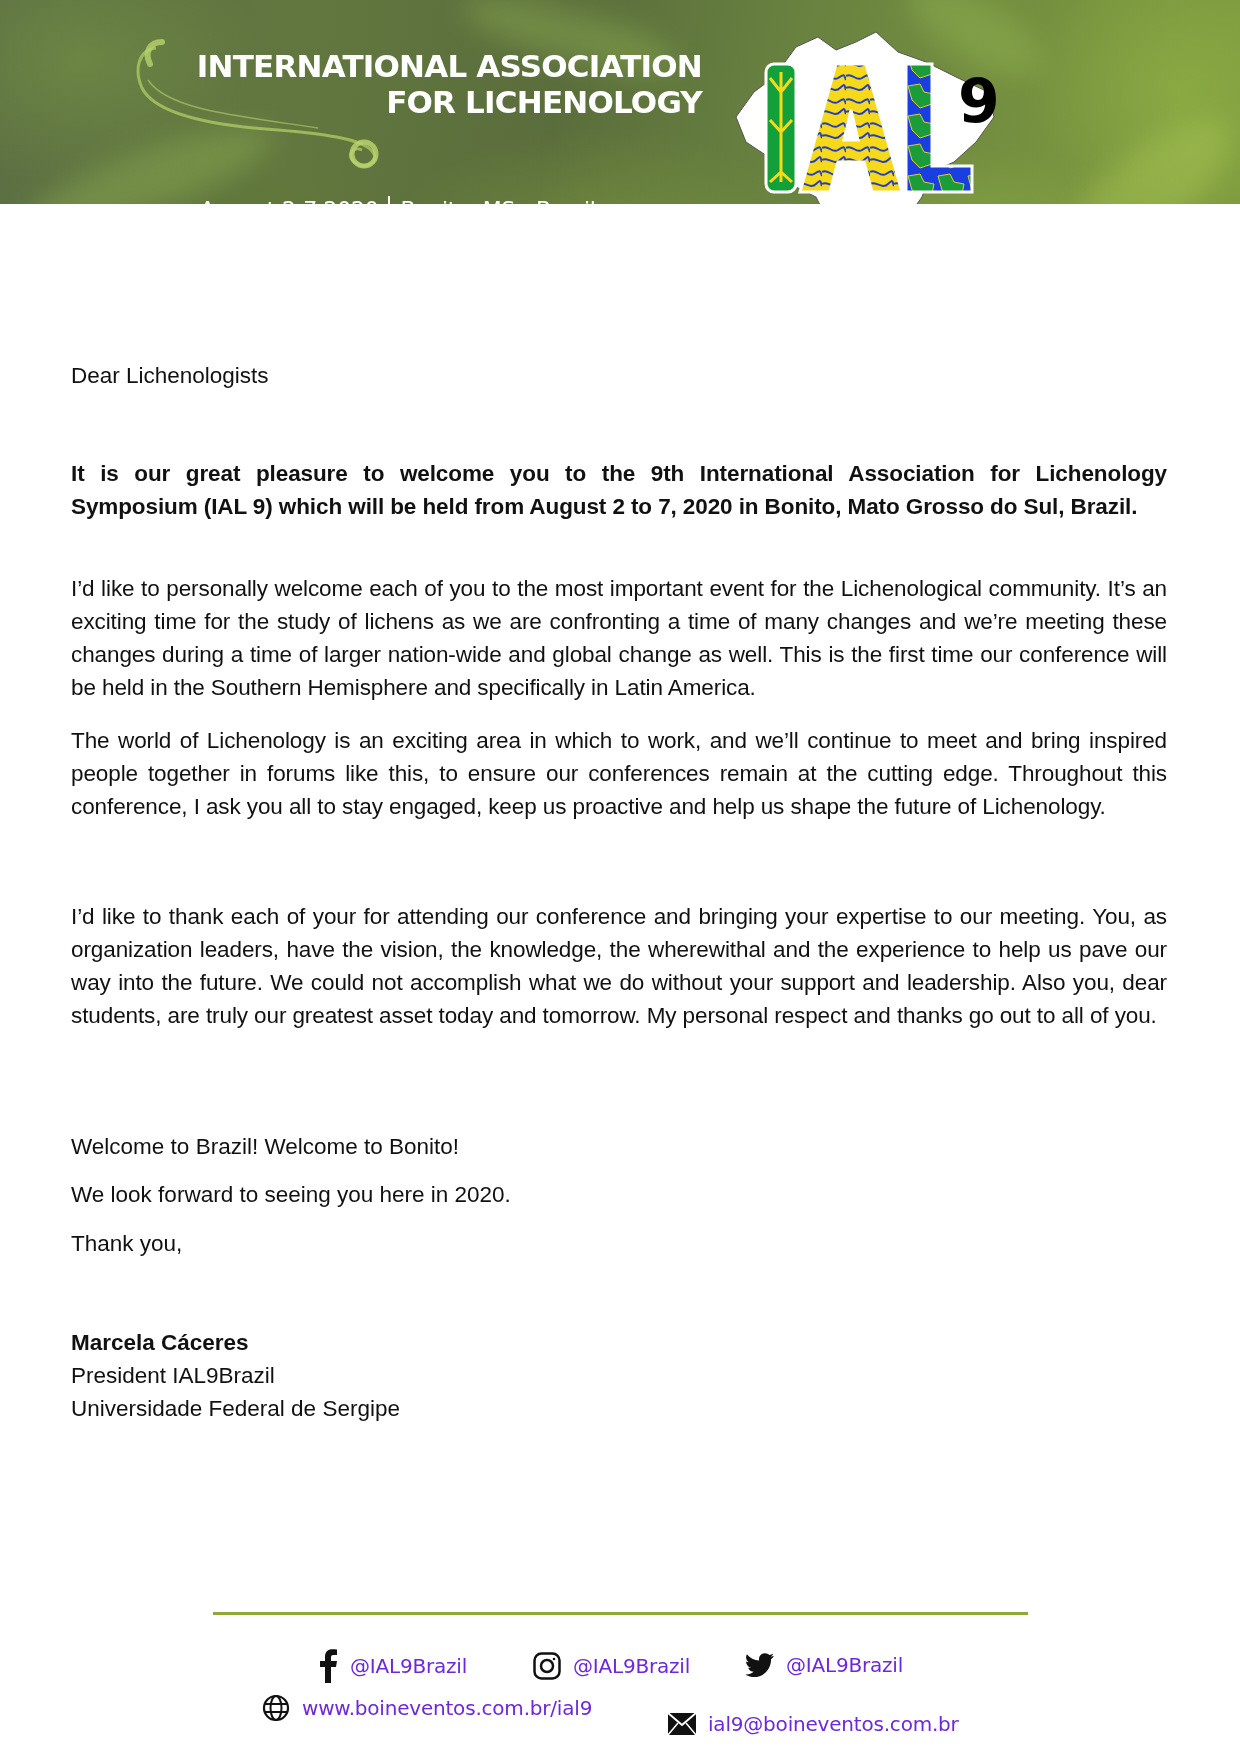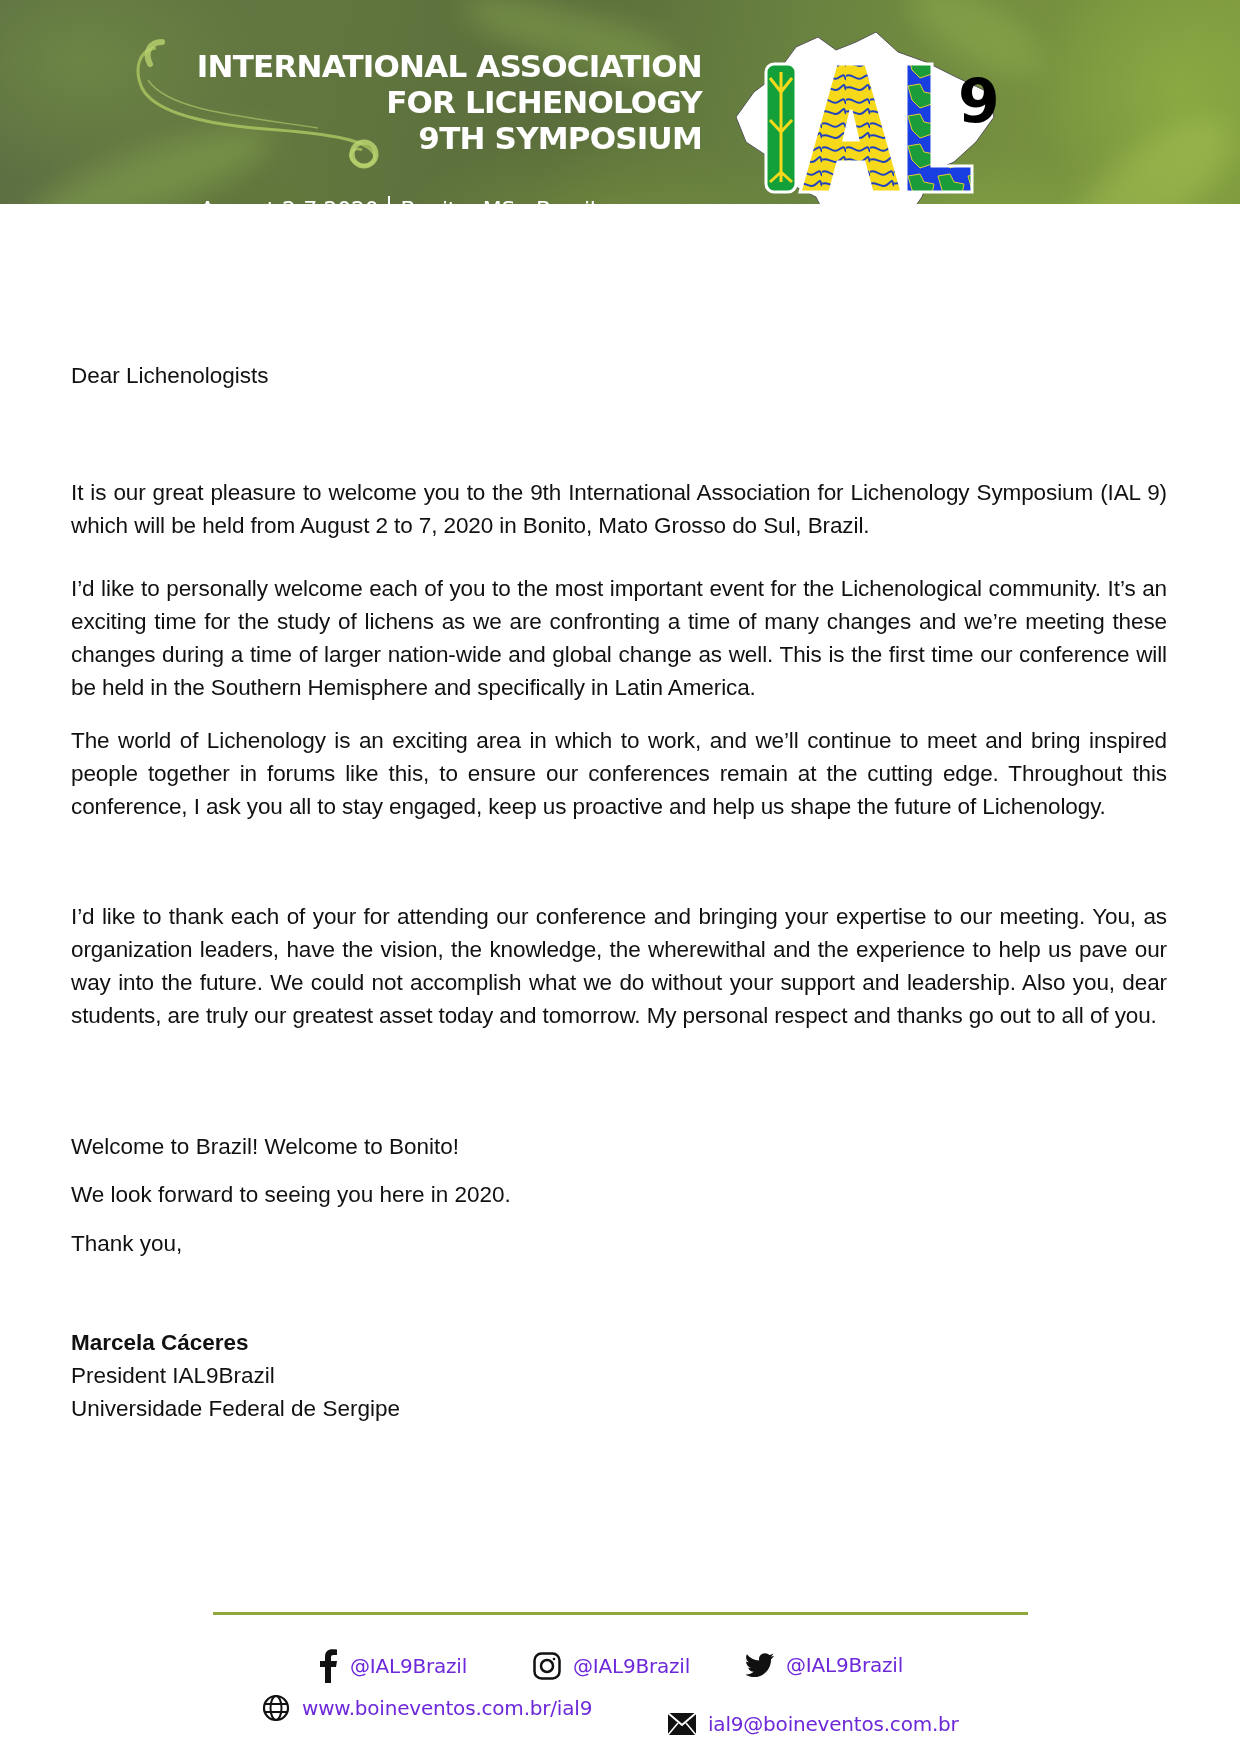--- a/index.html
+++ b/index.html
@@ -45,21 +45,21 @@
     
     .letter {
       position: absolute; left: 71px; top: 0; width: 1096px;
       font-family: "Liberation Sans", sans-serif; font-size: 22.5px; color: #111;
     }
     .salutation { position: absolute; top: 362px; left: 0; line-height: 28px; white-space: nowrap; }
     .para {
       position: absolute; left: 0; width: 1096px; text-align: justify;
       line-height: 33px; font-size: 22.5px; letter-spacing: -0.1px;
     }
-    .p1 { top: 476px; }
+    .p1 { top: 457px; font-weight: bold; }
     .p2 { top: 572px; }
     .p3 { top: 724px; }
     .p4 { top: 900px; }
     .closing { position: absolute; left: 0; white-space: nowrap; line-height: 28px; }
     .c1 { top: 1133px; }
     .c2 { top: 1181px; }
     .c3 { top: 1230px; }
     .sig-name { position: absolute; left: 0; top: 1329px; font-weight: bold; line-height: 28px; }
     .sig-role { position: absolute; left: 0; top: 1362px; line-height: 28px; }
     .sig-inst { position: absolute; left: 0; top: 1395px; line-height: 28px; }
@@ -89,21 +89,20 @@
   <svg class="swirl" viewBox="0 0 260 140">
     <path d="M28 18 C 10 20, 6 40, 14 58 C 28 86, 90 96, 150 100 C 200 104, 240 110, 246 124 C 250 134, 236 140, 226 132 C 218 124, 226 116, 234 120" fill="none" stroke="#a8c460" stroke-width="3" opacity="0.85"></path>
     <path d="M34 12 C 22 12, 16 22, 22 34" fill="none" stroke="#b9d26e" stroke-width="6" stroke-linecap="round" opacity="0.8"></path>
     <path d="M20 50 C 40 80, 110 86, 190 98" fill="none" stroke="#b9d26e" stroke-width="1.5" opacity="0.6"></path>
     <circle cx="236" cy="124" r="12" fill="none" stroke="#b9d26e" stroke-width="5" opacity="0.85"></circle>
   </svg>
 
   <div class="title-block">
     <div>INTERNATIONAL ASSOCIATION</div>
     <div>FOR LICHENOLOGY</div>
-    <div>9TH SYMPOSIUM</div>
   </div>
 
   <div class="date-line">
     <span>August 2-7 2020</span><span class="sep"></span><span>Bonito, MS - Brazil</span>
   </div>
   <div class="venue-line">Bonito Lichenology Center</div>
 
   <svg class="logo" viewBox="0 0 290 258">
     <defs>
       <pattern id="pYellow" width="24" height="24" patternUnits="userSpaceOnUse">

